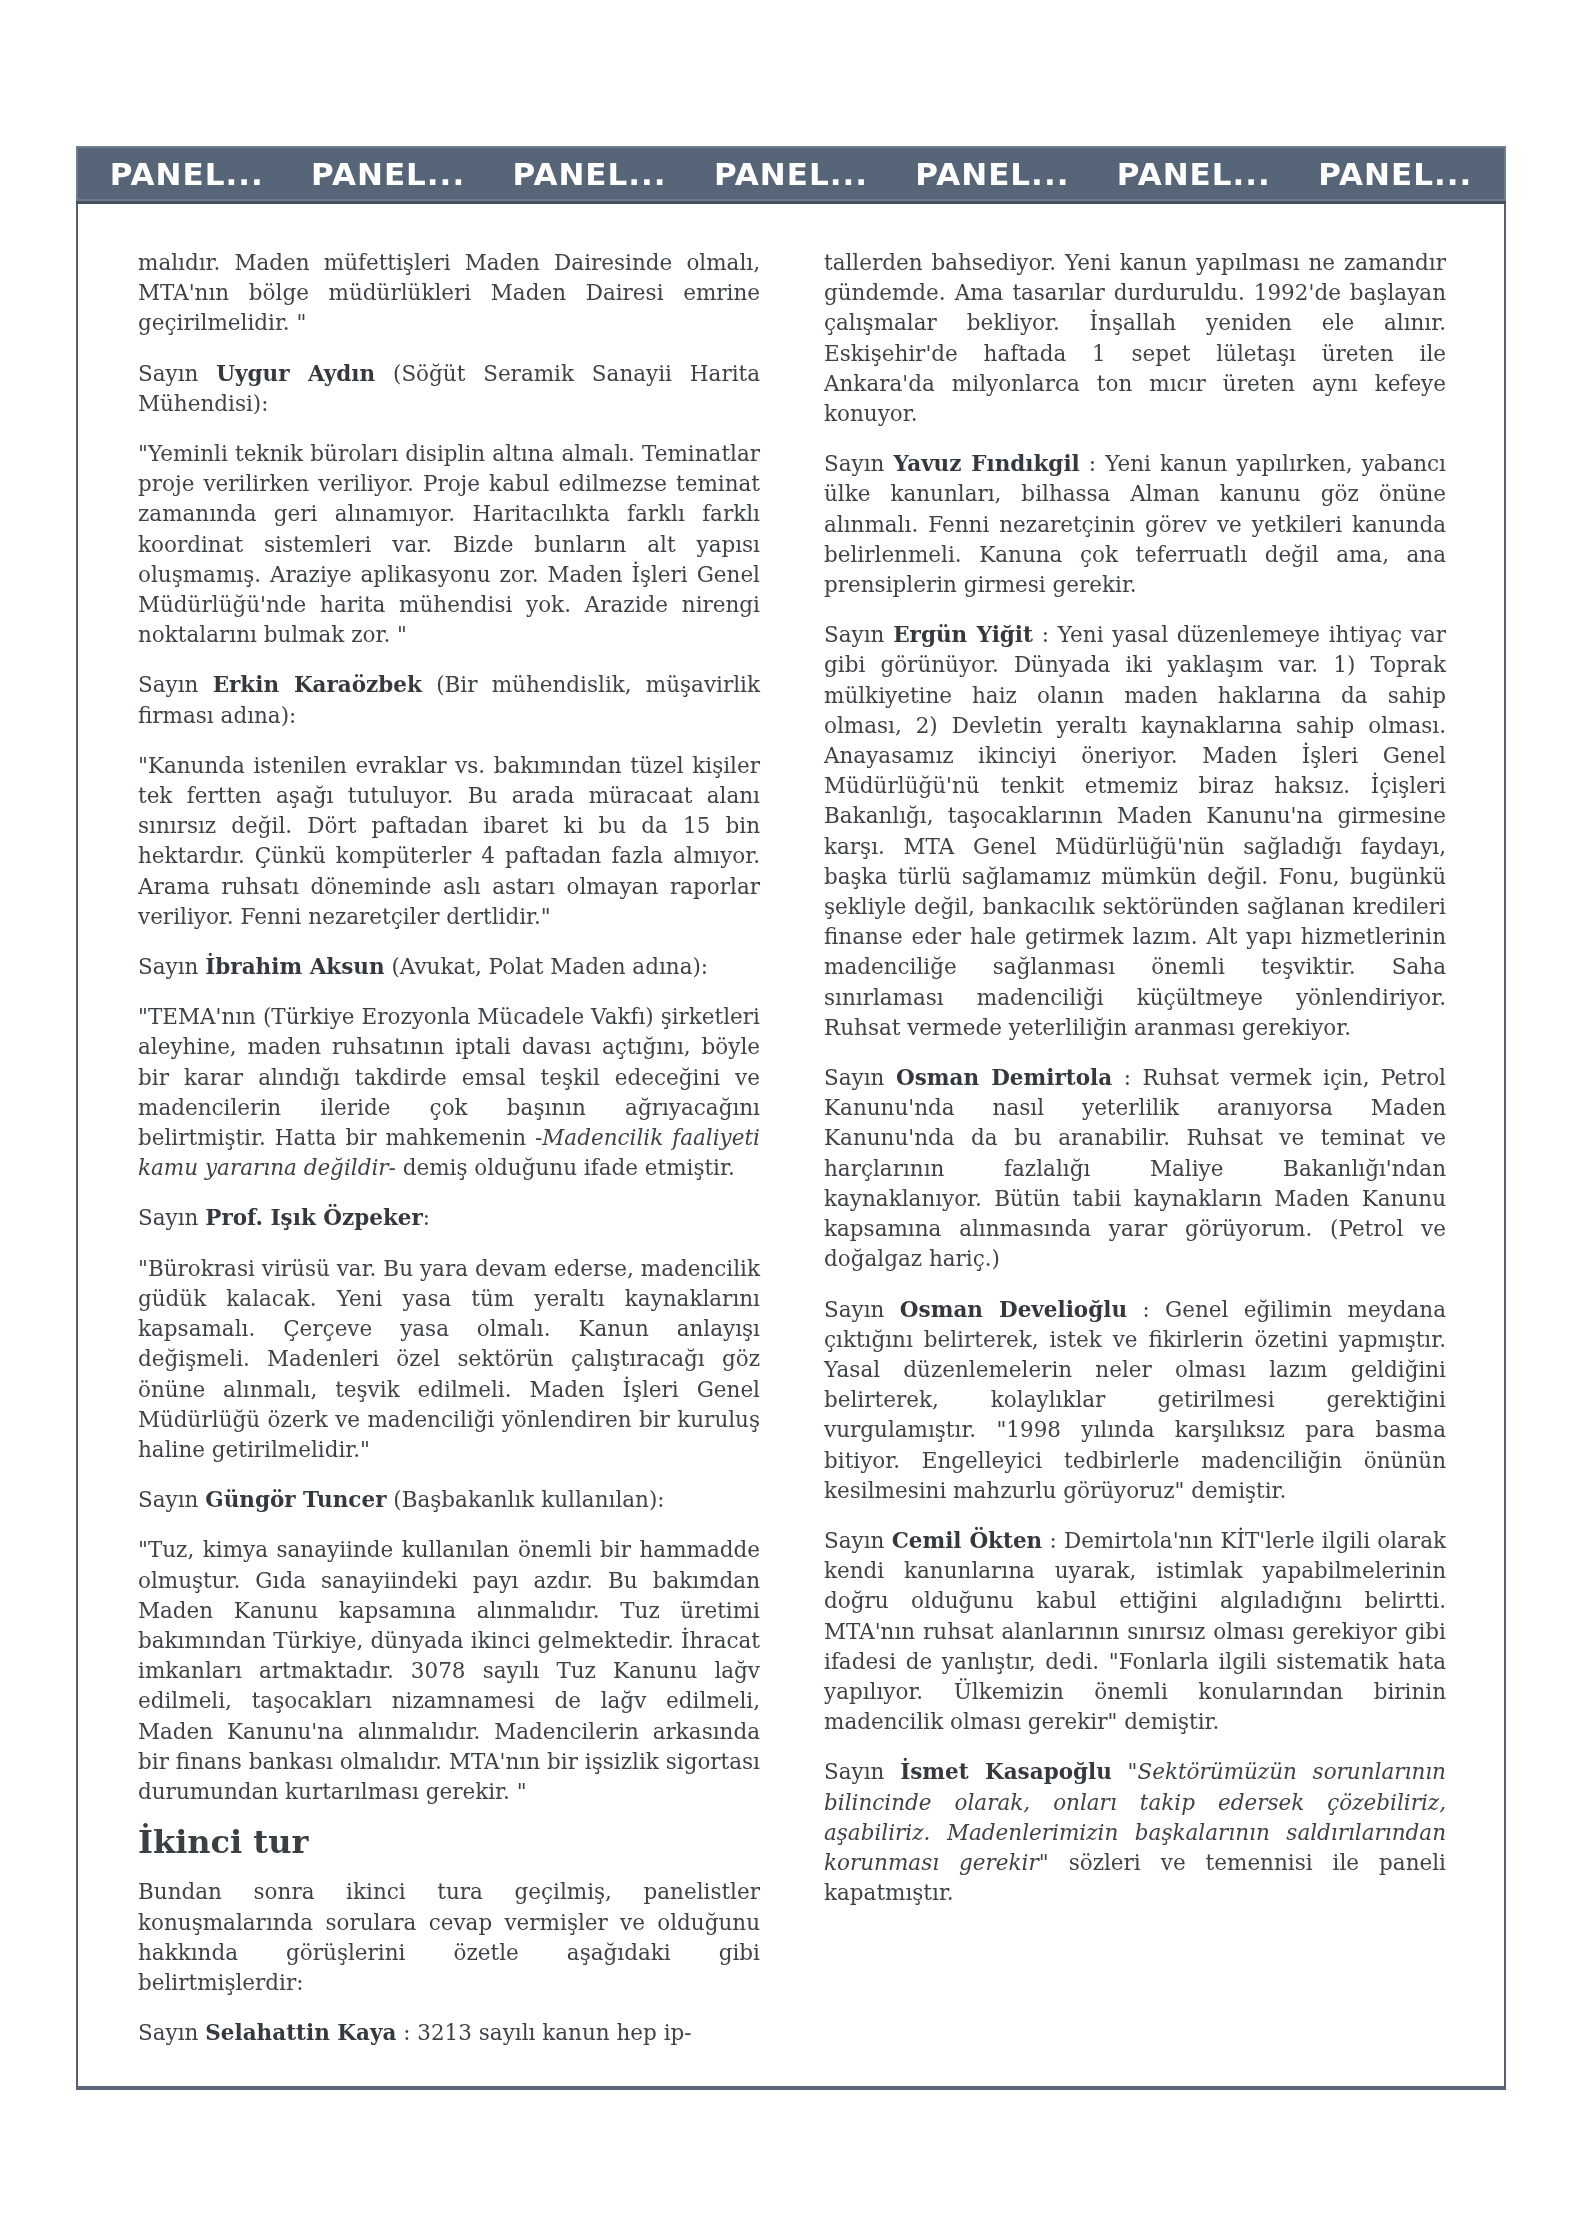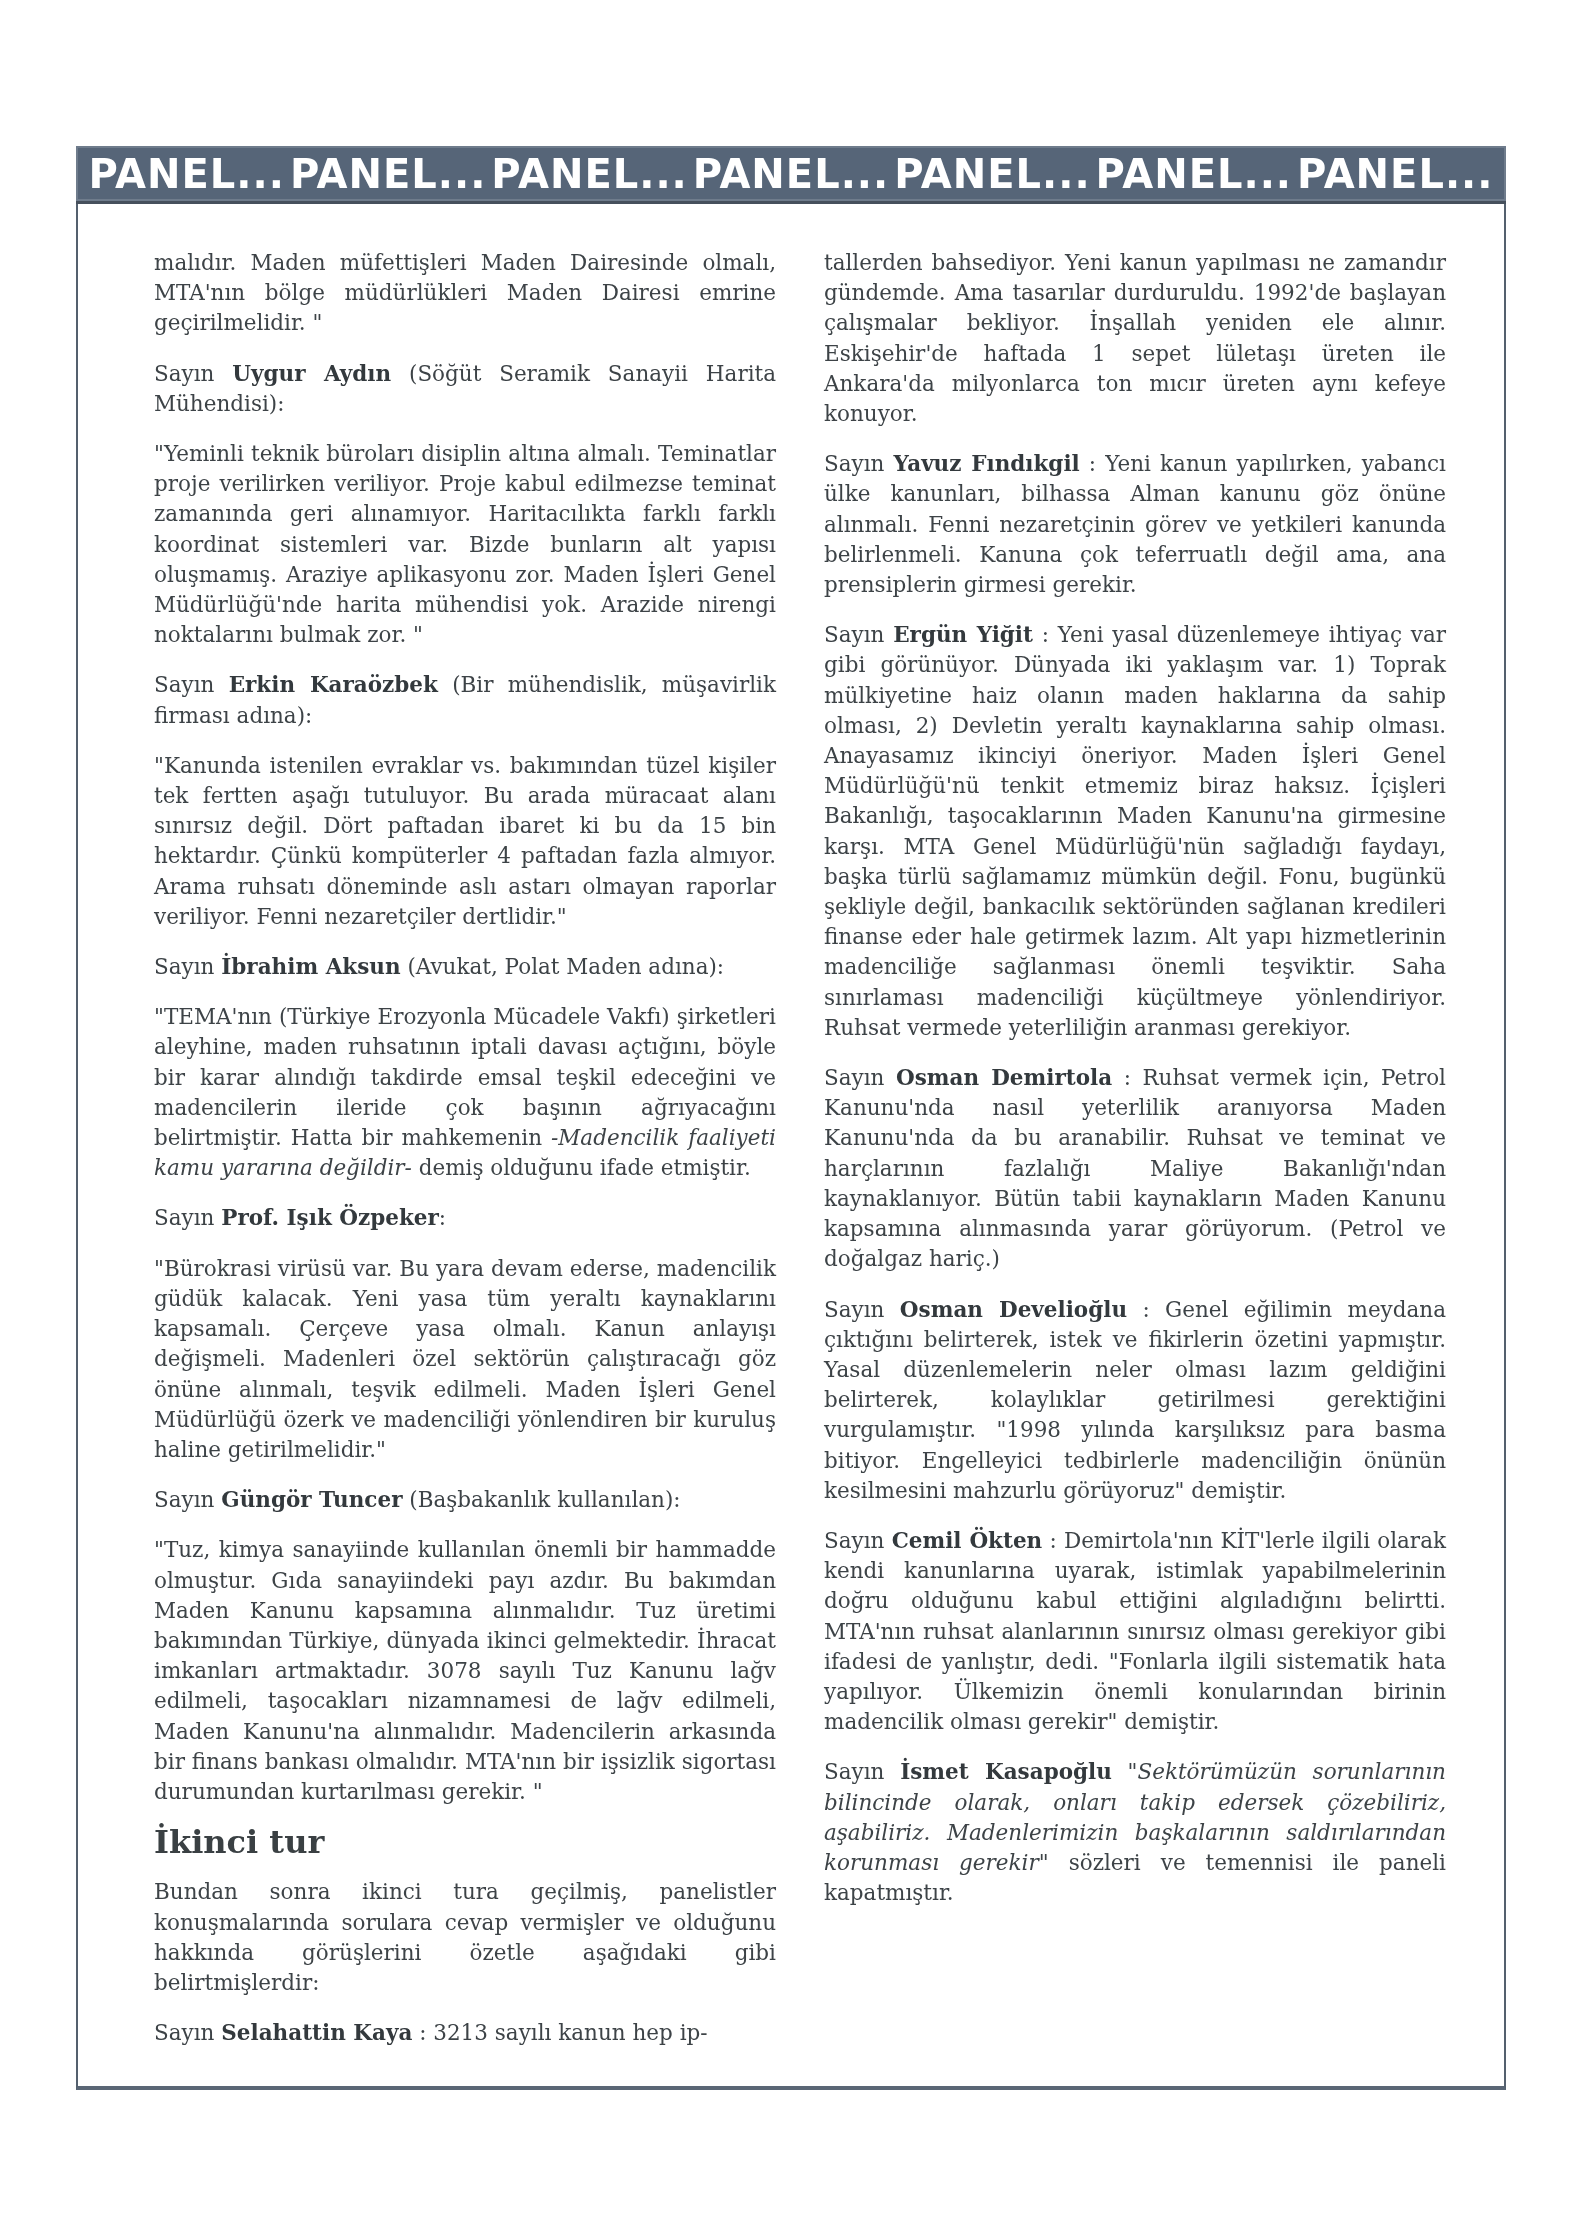--- a/index.html
+++ b/index.html
@@ -33,39 +33,38 @@
       box-shadow: inset 0 0 0 2px #6f7c8c;
       display: flex;
       align-items: center;
       justify-content: space-around;
       padding: 0 10px;
       box-sizing: border-box;
     }
     .banner-word {
       font-family: "DejaVu Sans", "Liberation Sans", sans-serif;
       font-weight: bold;
-      font-size: 40px;
+      font-size: 31px;
       letter-spacing: 1px;
       color: #ffffff;
     }
     .columns {
       position: absolute;
       top: 248px;
       left: 138px;
       width: 1308px;
       display: flex;
       justify-content: space-between;
     }
     .col {
       width: 622px;
       font-size: 21.5px;
       line-height: 30.2px;
       text-align: justify;
       hyphens: none;
-      margin-left: 16px;
     }
     .col p { margin: 0 0 20px 0; }
     .col b { color: #33393d; }
     .col i { font-style: italic; }
     .section-heading {
       text-align: left;
       font-size: 32px;
       font-weight: bold;
       color: #3a4043;
       margin: 14px 0 20px 0;

